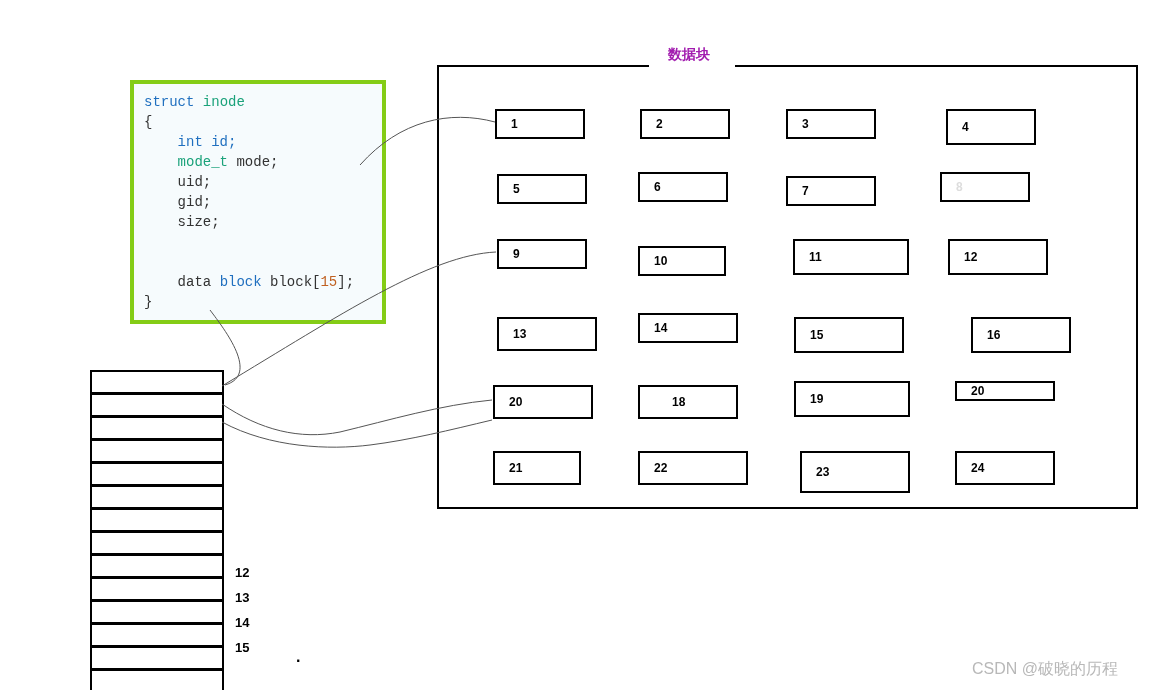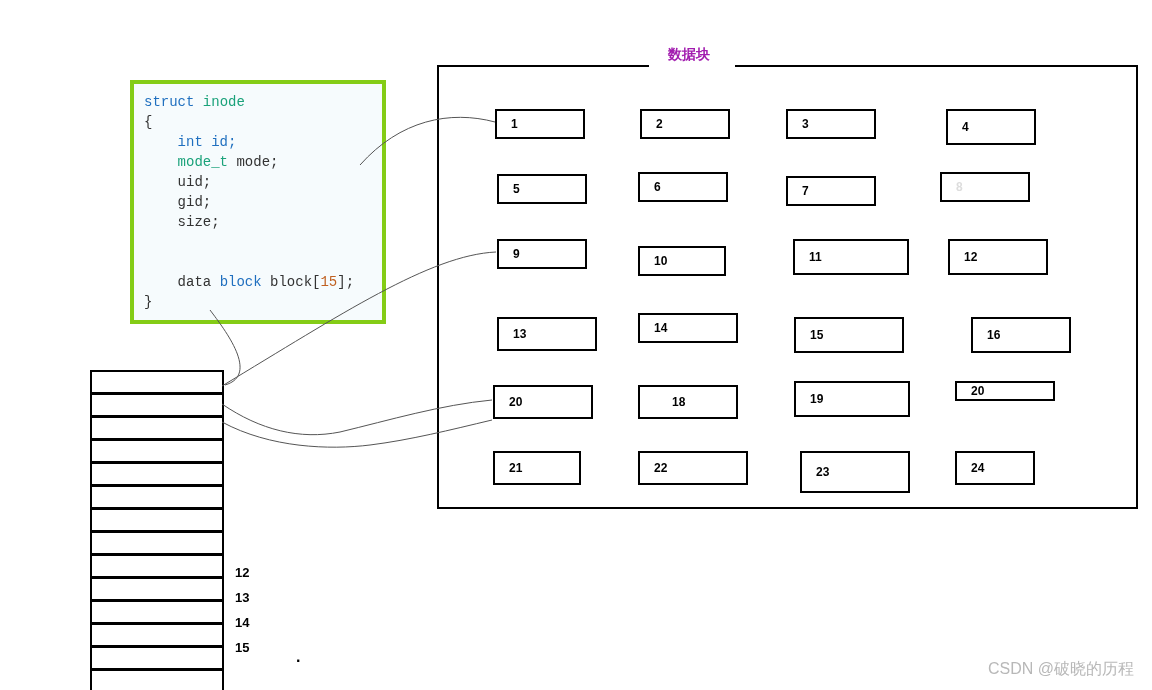--- a/index.html
+++ b/index.html
@@ -105,21 +105,21 @@
     font-weight: 700;
     display: flex;
     align-items: center;
     padding-left: 14px;
     box-sizing: border-box;
   }
 
   
   .wm {
     position: absolute;
-    right: 18px;
+    right: 34px;
     bottom: 10px;
     color: #b8b8b8;
     font-size: 16px;
   }
 
   svg.links {
     position: absolute;
     left: 0;
     top: 0;
     width: 1152px;
@@ -190,21 +190,21 @@
       <div class="box" style="left: 638px; top: 313px; width: 100px; height: 30px;">14</div>
       <div class="box" style="left: 794px; top: 317px; width: 110px; height: 36px;">15</div>
       <div class="box" style="left: 955px; top: 317px; width: 100px; height: 36px; margin-left: 16px;">16</div>
       <div class="box" style="left: 493px; top: 385px; width: 100px; height: 34px;">20</div>
       <div class="box" style="left: 638px; top: 385px; width: 100px; height: 34px; padding-left: 32px;">18</div>
       <div class="box" style="left: 794px; top: 381px; width: 116px; height: 36px;">19</div>
       <div class="box" style="left: 955px; top: 381px; width: 100px; height: 20px;">20</div>
       <div class="box" style="left: 493px; top: 451px; width: 88px; height: 34px;">21</div>
       <div class="box" style="left: 638px; top: 451px; width: 110px; height: 34px; text-align: right;">22</div>
       <div class="box" style="left: 768px; top: 451px; width: 110px; height: 42px; margin-left: 32px;">23</div>
-      <div class="box" style="left: 955px; top: 451px; width: 80px; height: 34px;">24</div>
+      <div class="box" style="left: 955px; top: 451px; width: 100px; height: 34px;">24</div>
     </div>
 
   <svg class="links">
     <path d="M 210 310 C 225 330, 260 375, 225 385" stroke="#555" stroke-width="1" fill="none"></path>
     <path d="M 360 165 C 400 120, 450 110, 495 122" stroke="#555" stroke-width="1" fill="none"></path>
     <path d="M 222 386 C 340 315, 430 255, 496 252" stroke="#555" stroke-width="1" fill="none"></path>
     <path d="M 222 404 C 260 430, 300 440, 340 432 C 390 420, 440 405, 492 400" stroke="#555" stroke-width="1" fill="none"></path>
     <path d="M 222 422 C 270 448, 330 450, 370 445 C 410 440, 450 430, 492 420" stroke="#555" stroke-width="1" fill="none"></path>
   </svg>
 

